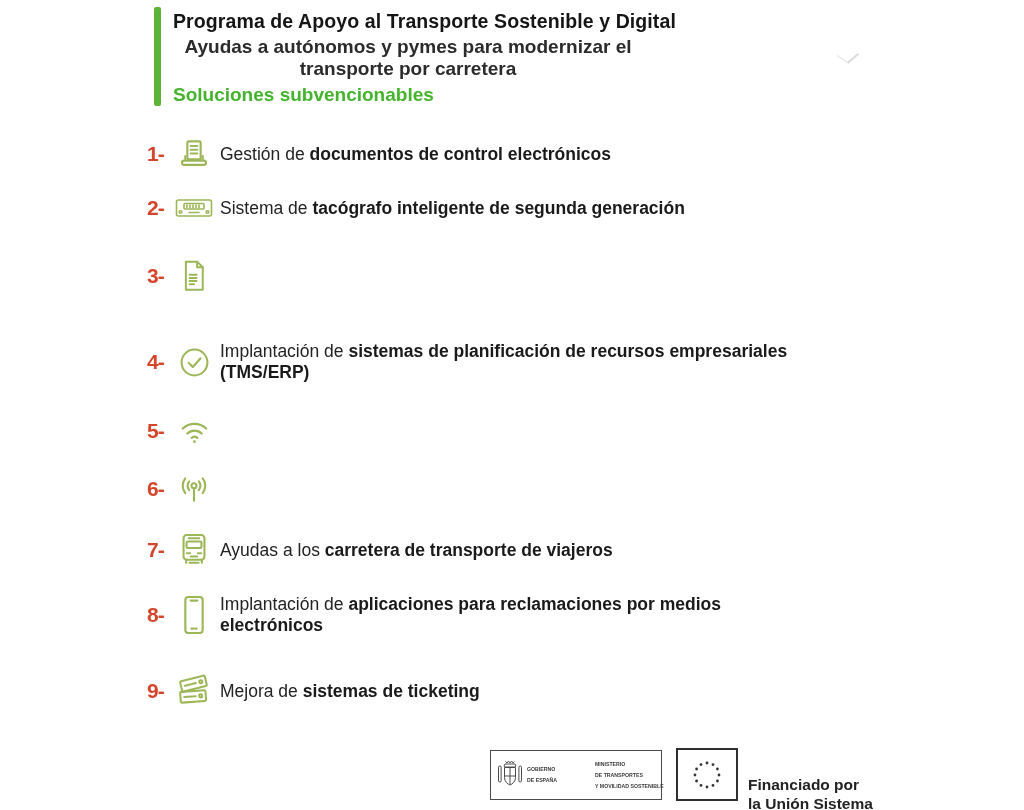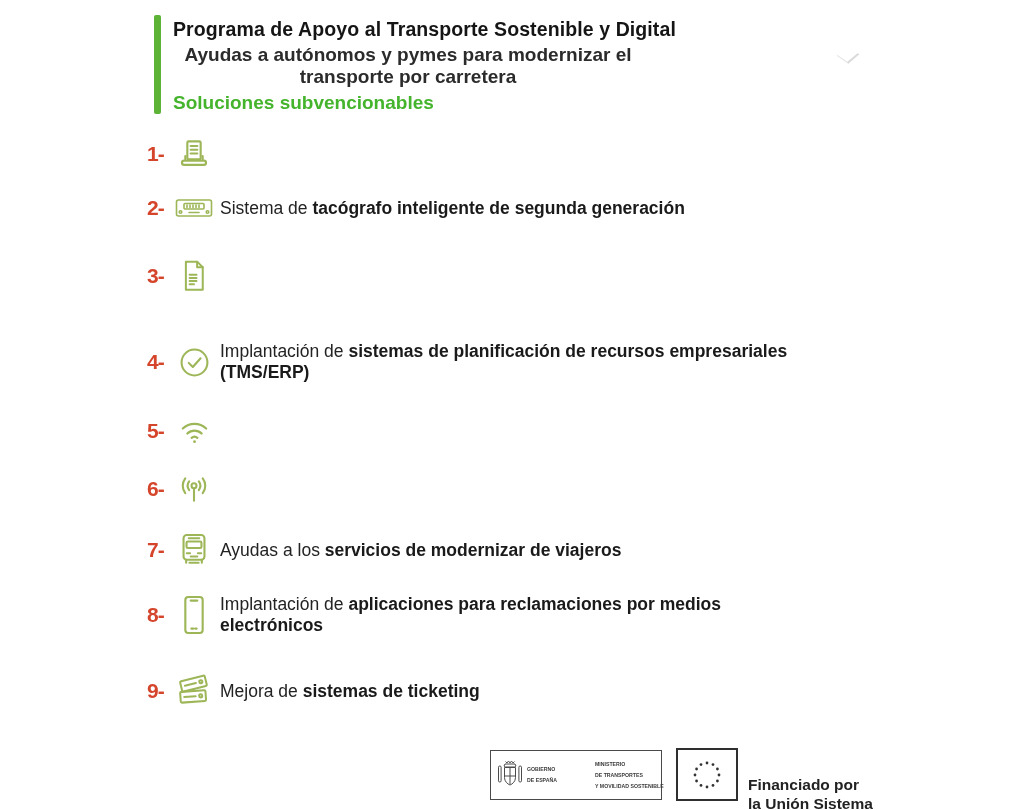--- a/index.html
+++ b/index.html
@@ -5,21 +5,21 @@
   * { margin:0; padding:0; box-sizing:border-box; }
   html,body { width:1024px; height:810px; }
   body {
     position:relative;
     background:#ffffff;
     font-family:"Liberation Sans", sans-serif;
     color:#1d1d1f;
     overflow:hidden;
   }
   
-  .header { position:absolute; left:154px; top:15px; display:flex; }
+  .header { position:absolute; left:154px; top:7px; display:flex; }
   .accent-bar { width:7px; background:#5cb335; border-radius:2px; margin-right:12px; }
   .header-text { padding-top:2px; }
   .title { font-size:19.5px; font-weight:800; letter-spacing:.1px; color:#151515; line-height:25px; }
   .subtitle { font-size:19px; font-weight:700; color:#2b2b2b; line-height:22px; max-width:470px; margin-top:2px;text-align:center; }
   .highlight { font-size:19px; font-weight:700; color:#45b42d; margin-top:4px; }
   
   .item { position:absolute; left:147px; display:flex; align-items:center; }
   .num { min-width:27px; font-size:21px; font-weight:800; color:#d5452b; letter-spacing:-1px; text-align:left; }
   .icon { width:40px; display:flex; justify-content:center; align-items:center; }
   .icon svg { stroke:#9db657; fill:none; stroke-width:1.6; stroke-linecap:round; stroke-linejoin:round; }
@@ -61,20 +61,21 @@
     <svg width="32" height="32" viewBox="0 0 24 24">
       <rect x="7" y="2.5" width="10" height="13.5" rx="1"></rect>
       <line x1="9.5" y1="6" x2="14.5" y2="6"></line>
         <line x1="9.5" y1="8.8" x2="14.5" y2="8.8"></line>
         <line x1="9.5" y1="11.6" x2="14.5" y2="11.6"></line>
       <path d="M5.5 13.5V16"></path>
         <path d="M18.5 13.5V16"></path>
       <rect x="3" y="17" width="18" height="3.2" rx="1.6"></rect>
     </svg>
   </span>
+  <p class="txt"><span>Gestión de </span><b>documentos de control electrónicos</b></p>
 </div>
 
 <div class="item" style="top:196px">
   <span class="num">2-</span>
   <span class="icon">
     <svg width="38" height="24" viewBox="0 0 38 22">
       <rect x="1.5" y="3" width="35" height="16" rx="2"></rect>
       <rect x="9" y="6.5" width="20" height="5.5" rx="1"></rect>
       <line x1="12" y1="8" x2="12" y2="10.5"></line>
         <line x1="15" y1="8" x2="15" y2="10.5"></line>
@@ -147,21 +148,21 @@
       <rect x="4" y="1.5" width="16" height="19" rx="2.5"></rect>
       <line x1="8" y1="4" x2="16" y2="4"></line>
       <rect x="6.3" y="6.5" width="11.4" height="5" rx="1"></rect>
       <line x1="6.5" y1="15.5" x2="9" y2="15.5"></line>
         <line x1="15" y1="15.5" x2="17.5" y2="15.5"></line>
       <line x1="9.5" y1="18" x2="14.5" y2="18"></line>
       <path d="M6 20.5v2.3M18 20.5v2.3"></path>
       <line x1="8.5" y1="22.8" x2="15.5" y2="22.8"></line>
     </svg>
   </span>
-  <p class="txt"><span>Ayudas a los </span><b>servicios de modernizar de viajeros</b></p>
+  <p class="txt"><span>Ayudas a los </span><b>carretera de transporte de viajeros</b></p>
 </div>
 
 <div class="item" style="top:594px">
   <span class="num">8-</span>
   <span class="icon">
     <svg width="28" height="40" viewBox="0 0 20 30">
       <rect x="3.5" y="1.5" width="13" height="27" rx="2.2"></rect>
       <line x1="7.5" y1="4.2" x2="12.5" y2="4.2"></line>
       <line x1="8" y1="25.2" x2="12" y2="25.2" stroke-dasharray="1.6 1.4"></line>
     </svg>

